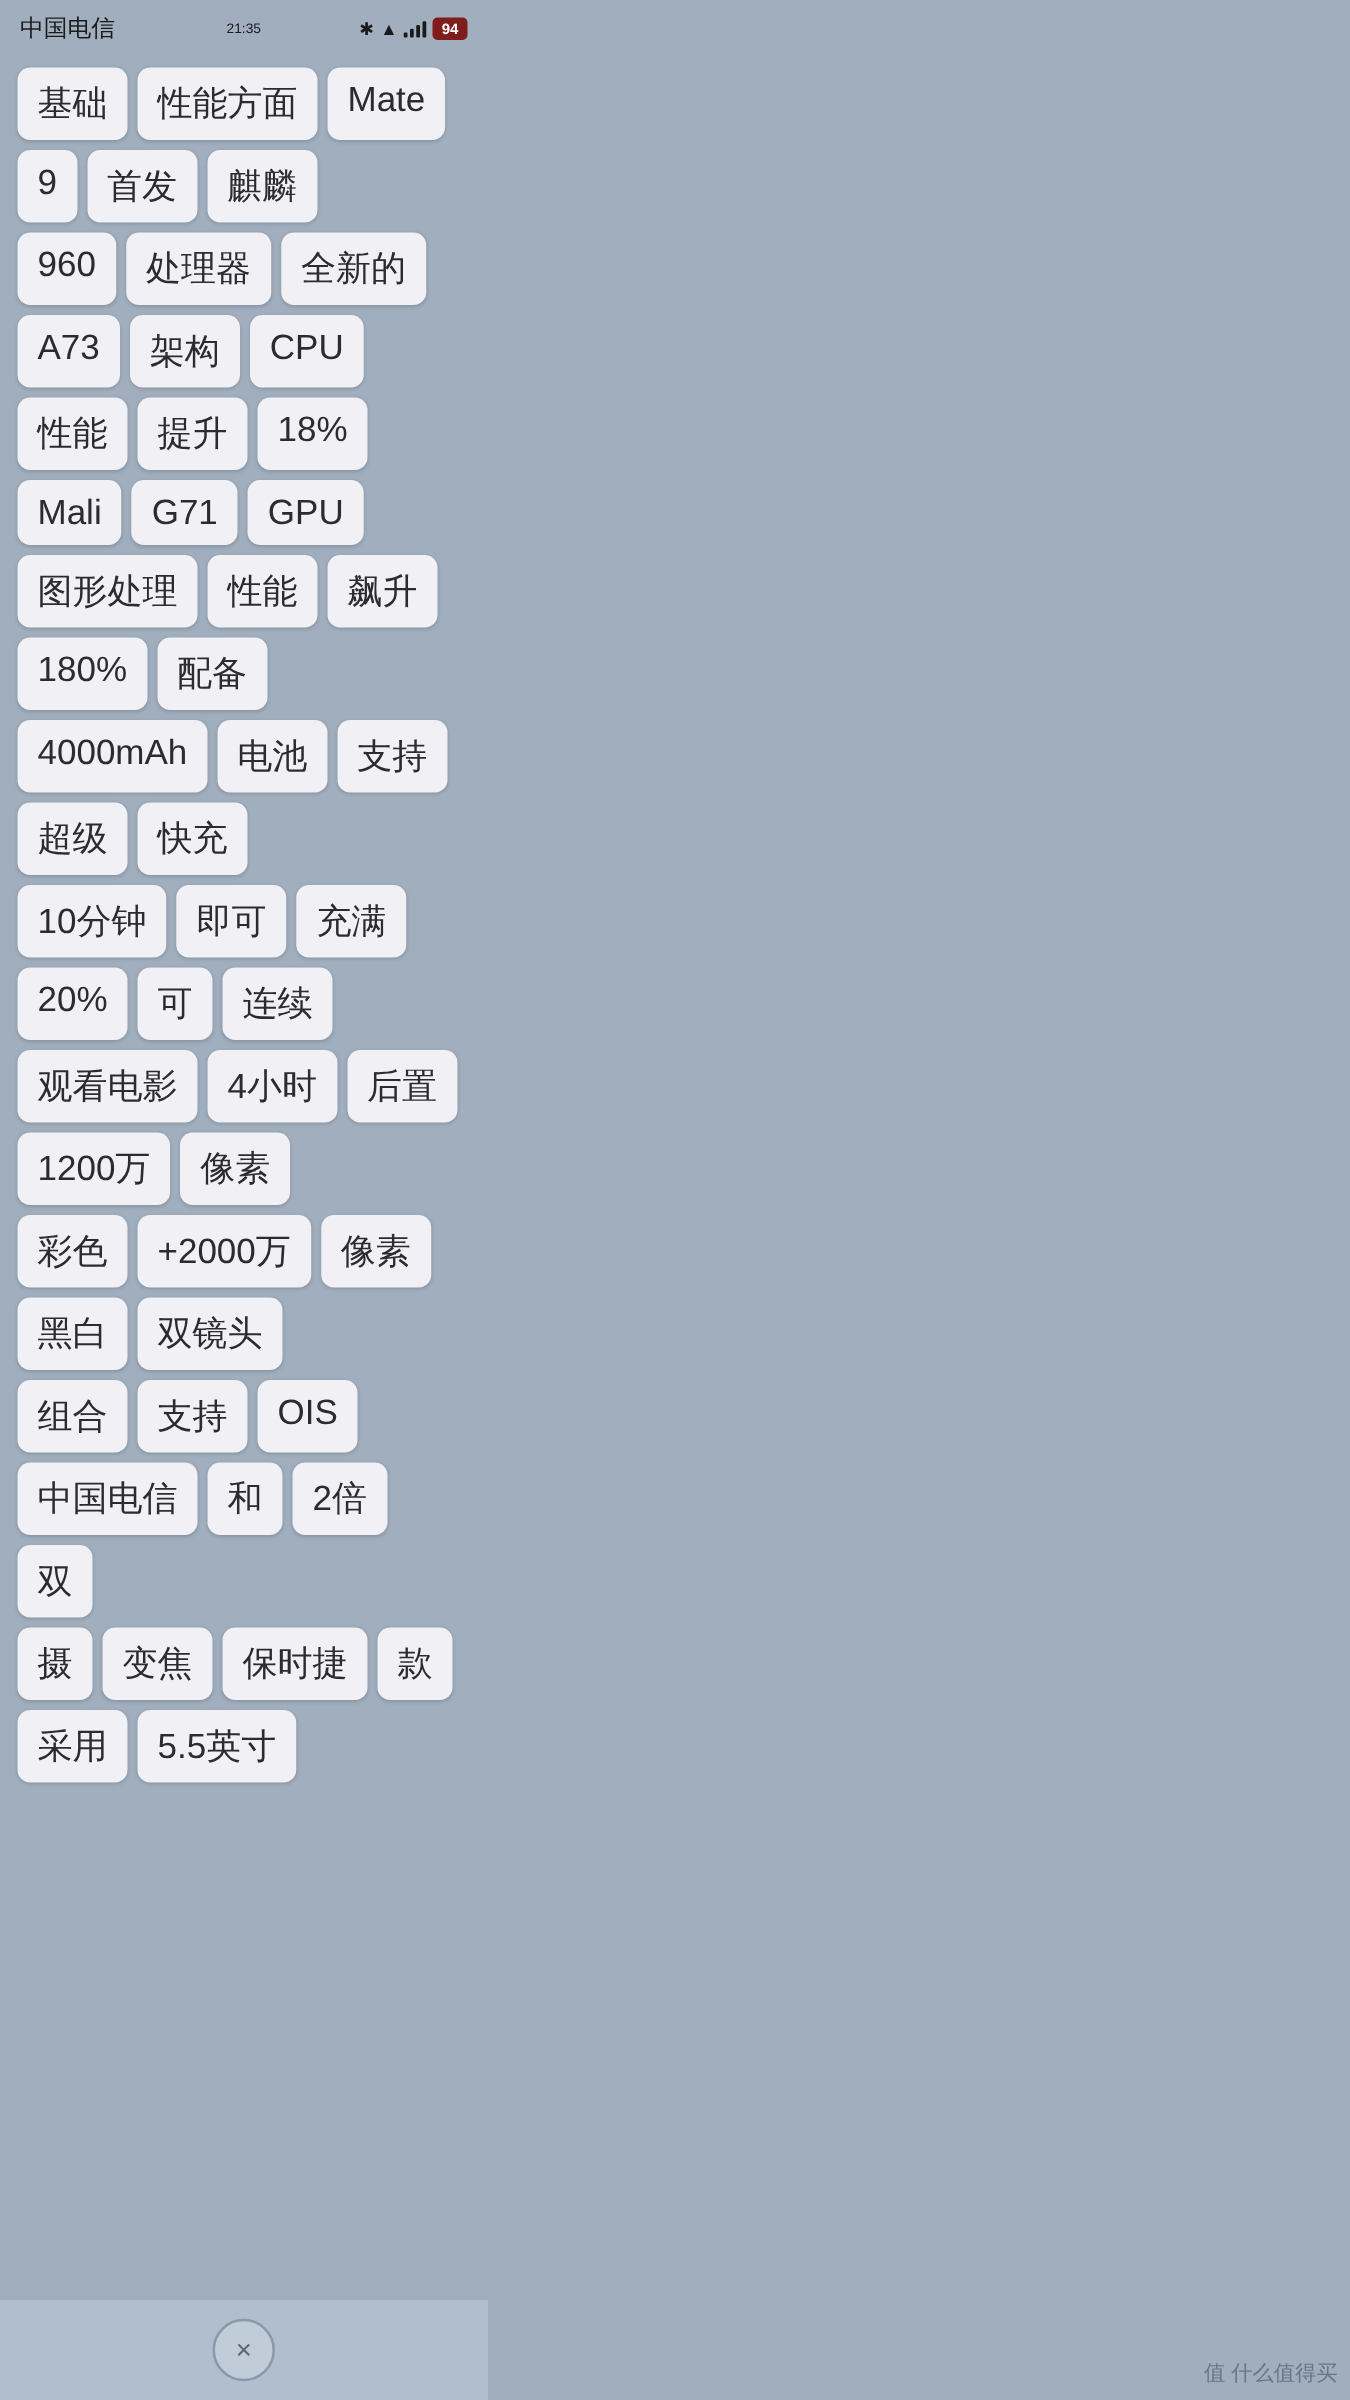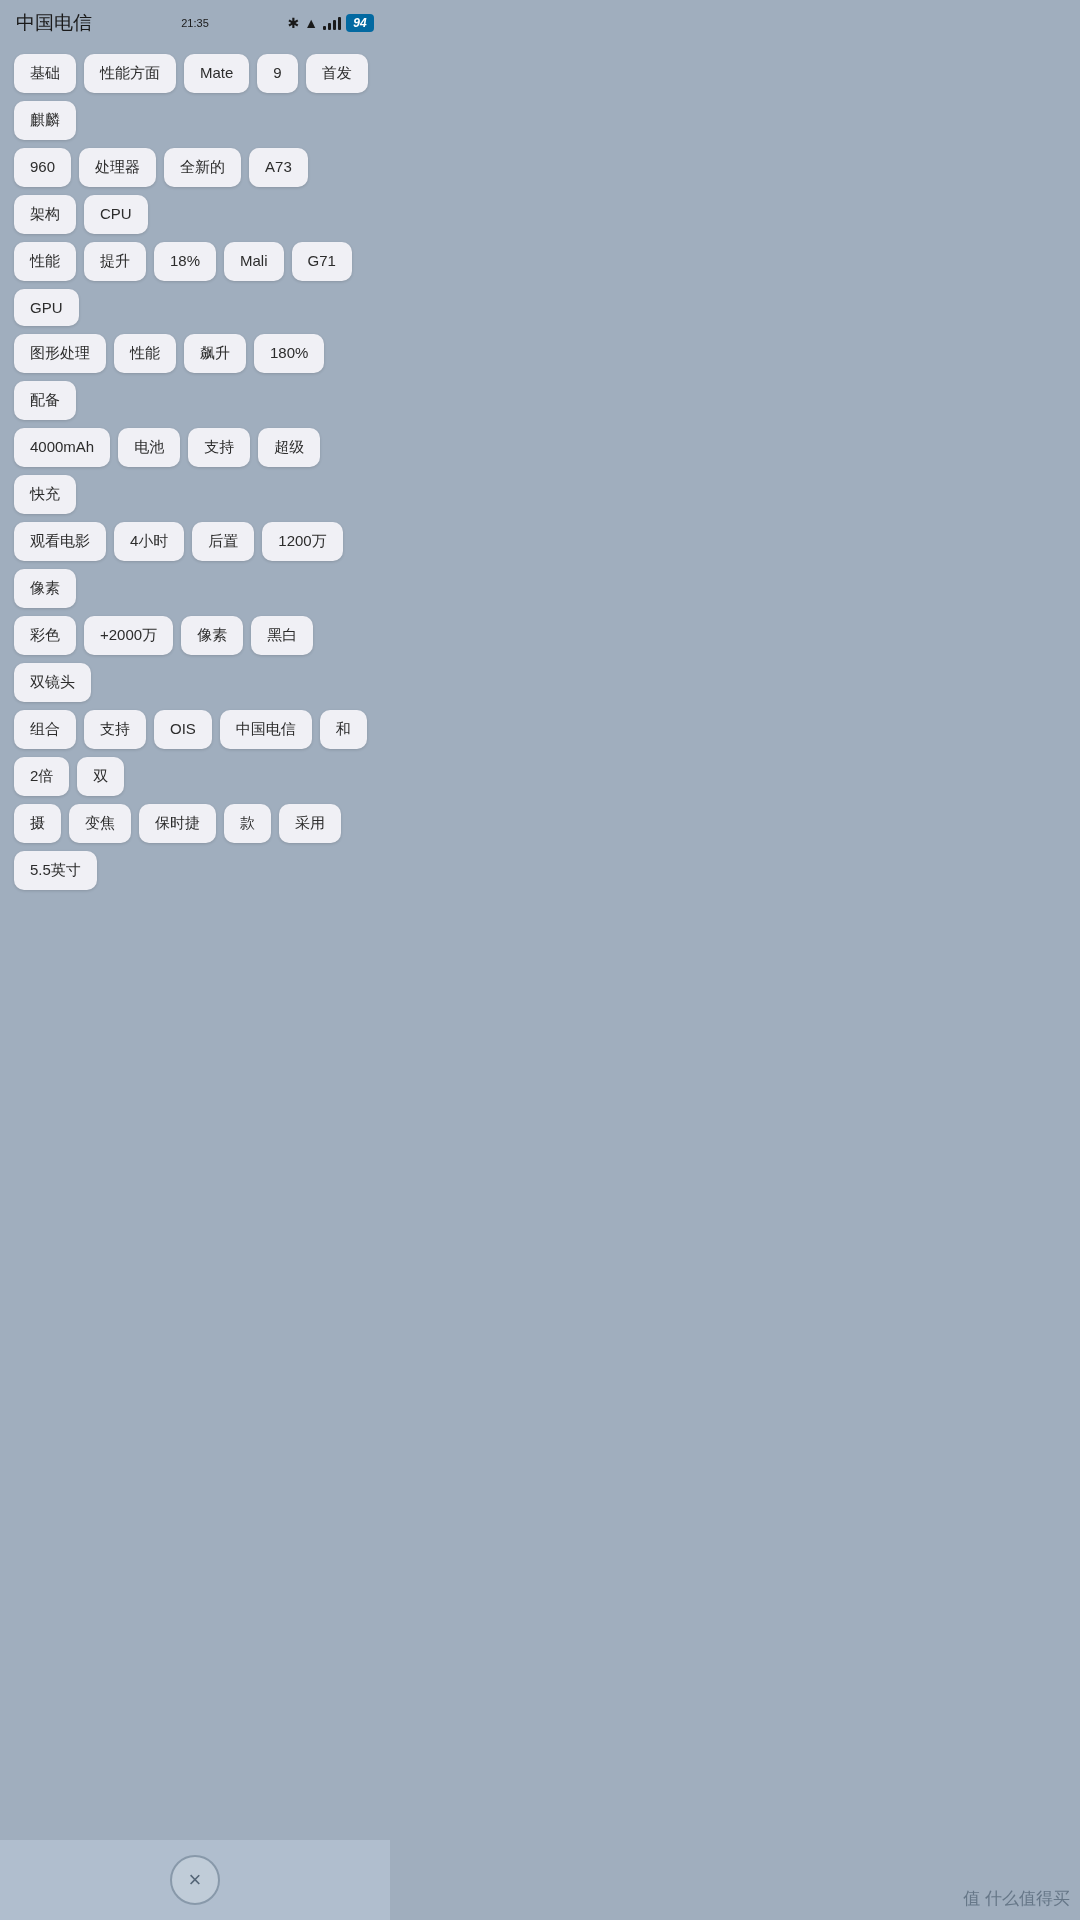--- a/index.html
+++ b/index.html
@@ -42,29 +42,28 @@
       transform: translateX(-50%);
     }
 
     .status-icons {
       display: flex;
       align-items: center;
       gap: 5px;
     }
 
     .battery-badge {
-      background-color: #0369a1;
+      background-color: #7f1d1d;
       color: white;
       font-size: 12px;
       font-weight: bold;
       padding: 2px 5px;
       border-radius: 4px;
       min-width: 28px;
       text-align: center;
-      font-style: italic;
     }
 
     .signal-icon {
       display: flex;
       align-items: flex-end;
       gap: 2px;
       height: 14px;
     }
 
     .signal-bar {
@@ -92,21 +91,21 @@
       display: flex;
       flex-wrap: wrap;
       gap: 8px;
       margin-bottom: 8px;
     }
 
     .tag {
       background-color: #f0f0f5;
       border-radius: 10px;
       padding: 10px 16px;
-      font-size: 15px;
+      font-size: 28px;
       color: #2c2c2c;
       font-weight: 400;
       white-space: nowrap;
       box-shadow: 0 1px 3px rgba(0,0,0,0.15);
       cursor: pointer;
       user-select: none;
     }
 
     .bottom-bar {
       position: fixed;
@@ -194,20 +193,28 @@
       <div class="tag">配备</div>
     </div>
     <div class="tag-row">
       <div class="tag">4000mAh</div>
       <div class="tag">电池</div>
       <div class="tag">支持</div>
       <div class="tag">超级</div>
       <div class="tag">快充</div>
     </div>
     <div class="tag-row">
+      <div class="tag">10分钟</div>
+      <div class="tag">即可</div>
+      <div class="tag">充满</div>
+      <div class="tag">20%</div>
+      <div class="tag">可</div>
+      <div class="tag">连续</div>
+    </div>
+    <div class="tag-row">
       <div class="tag">观看电影</div>
       <div class="tag">4小时</div>
       <div class="tag">后置</div>
       <div class="tag">1200万</div>
       <div class="tag">像素</div>
     </div>
     <div class="tag-row">
       <div class="tag">彩色</div>
       <div class="tag">+2000万</div>
       <div class="tag">像素</div>

